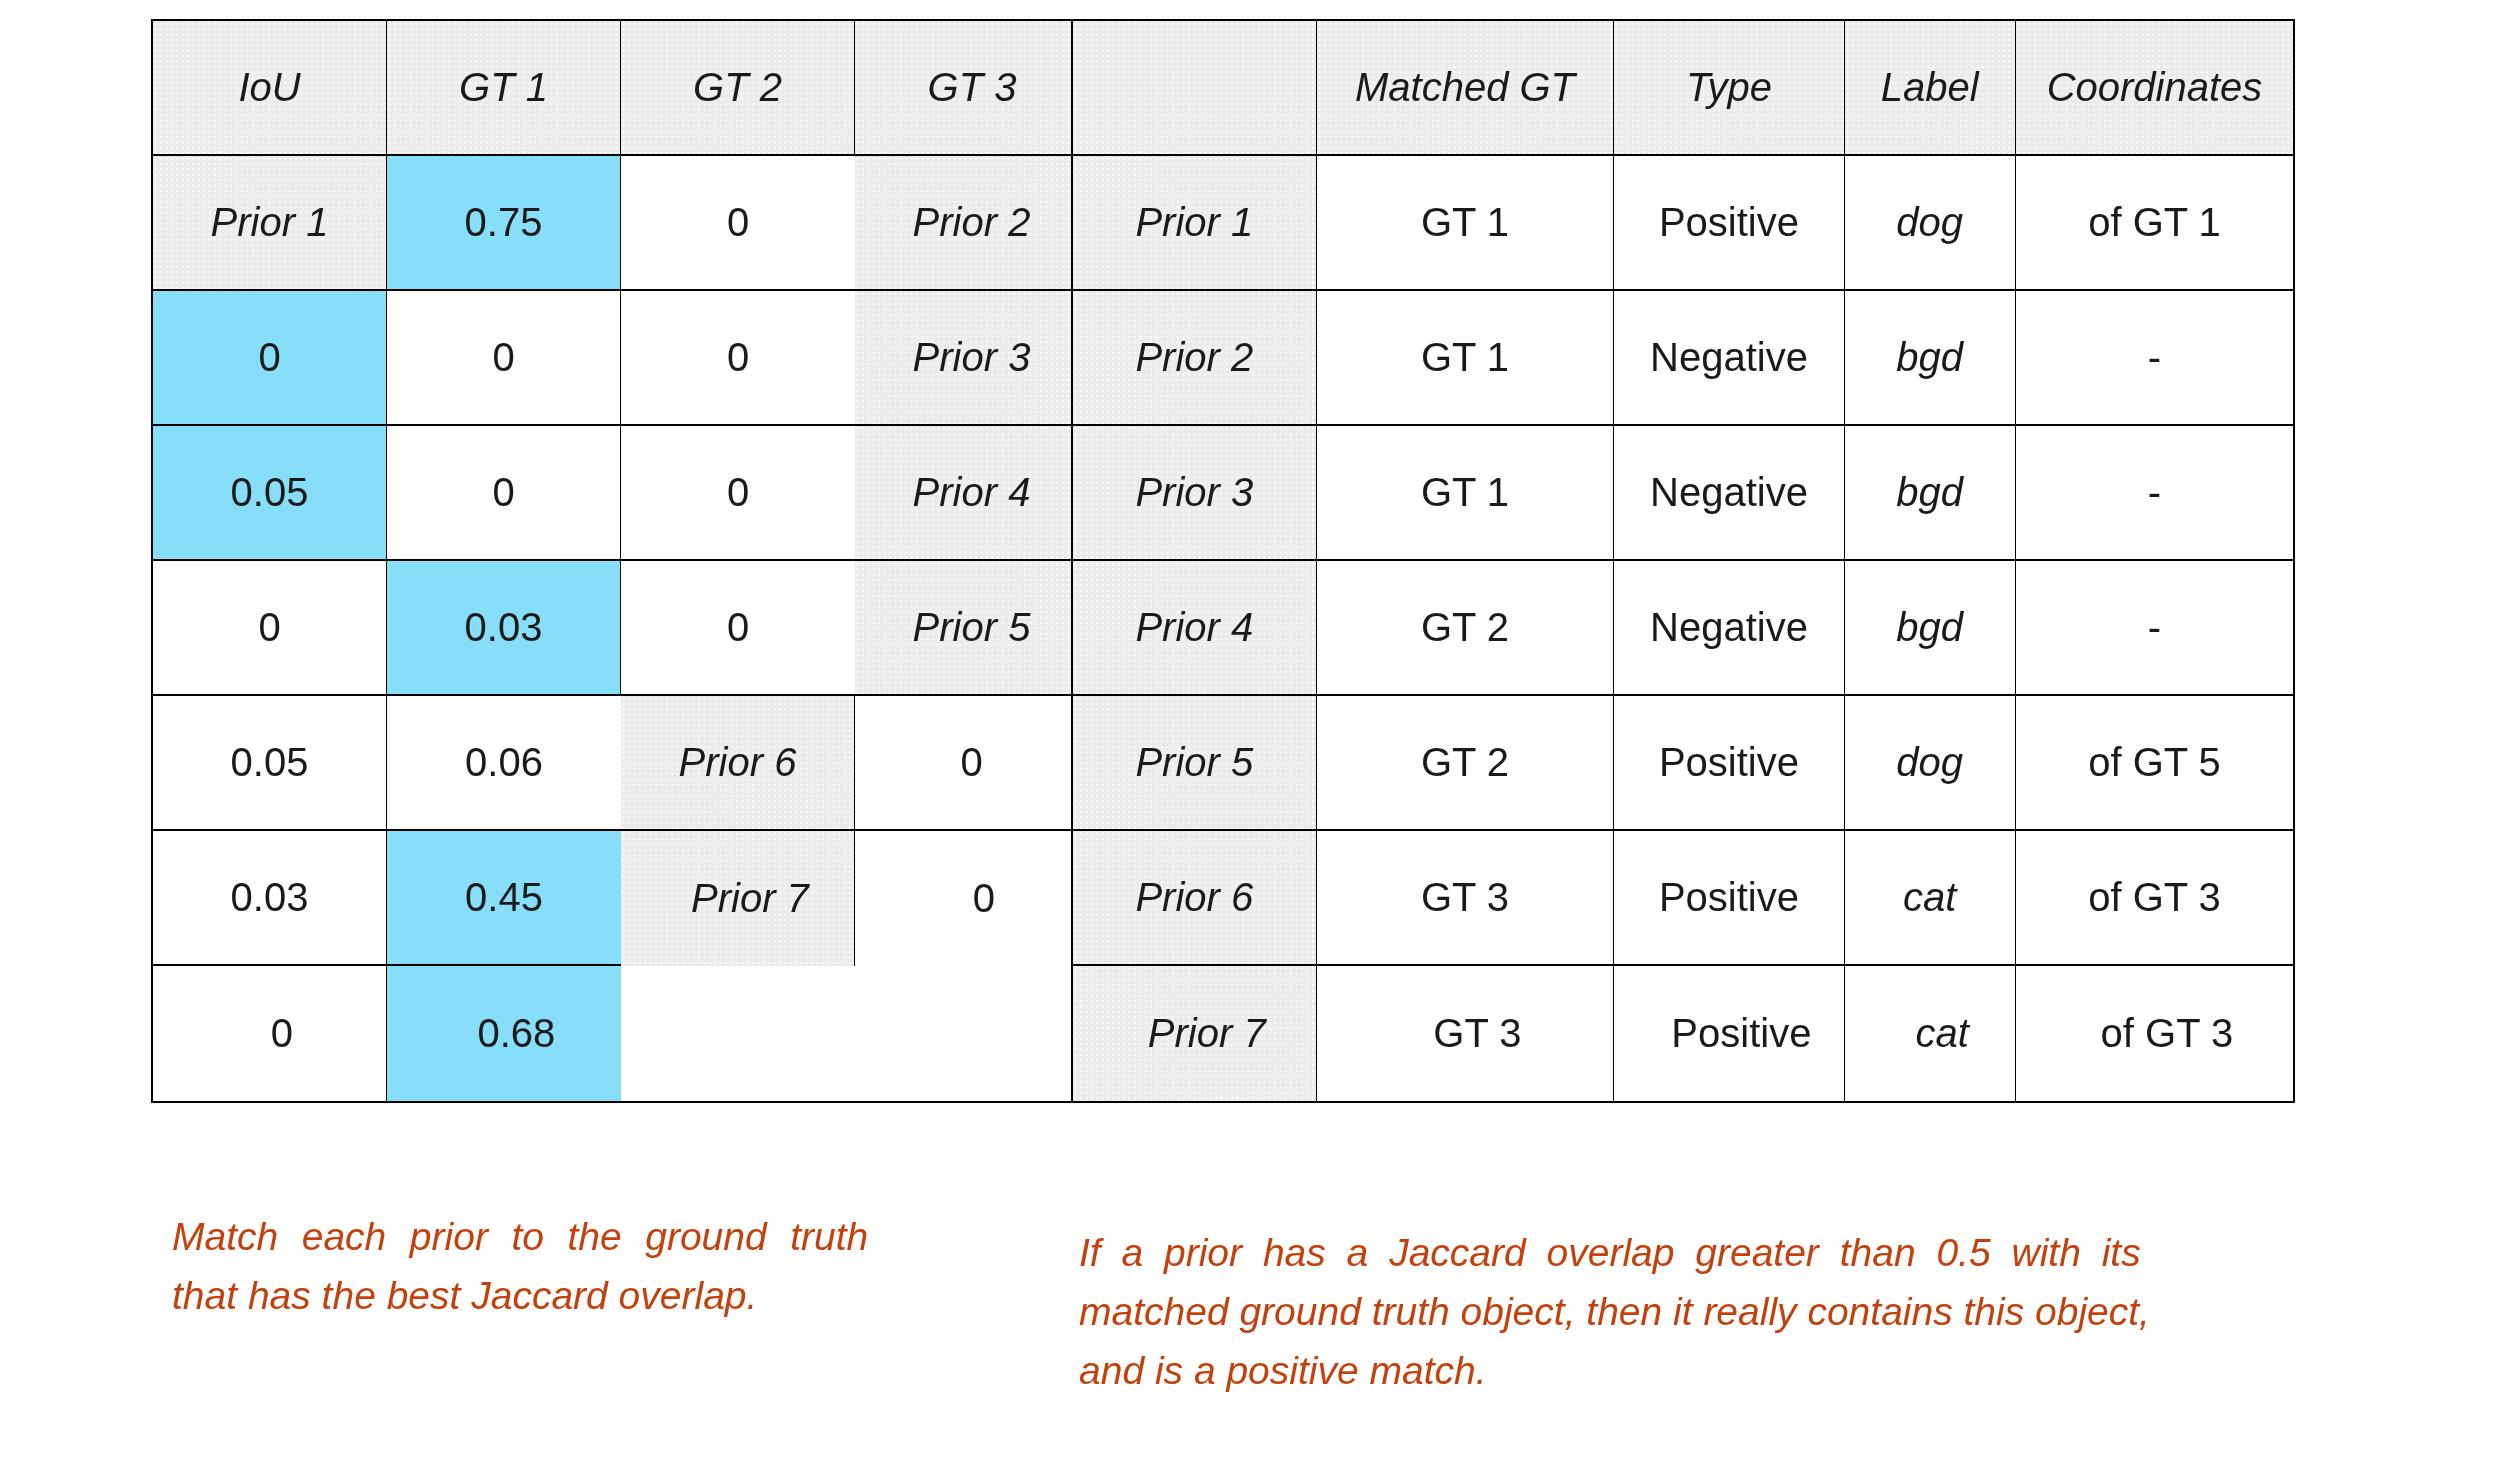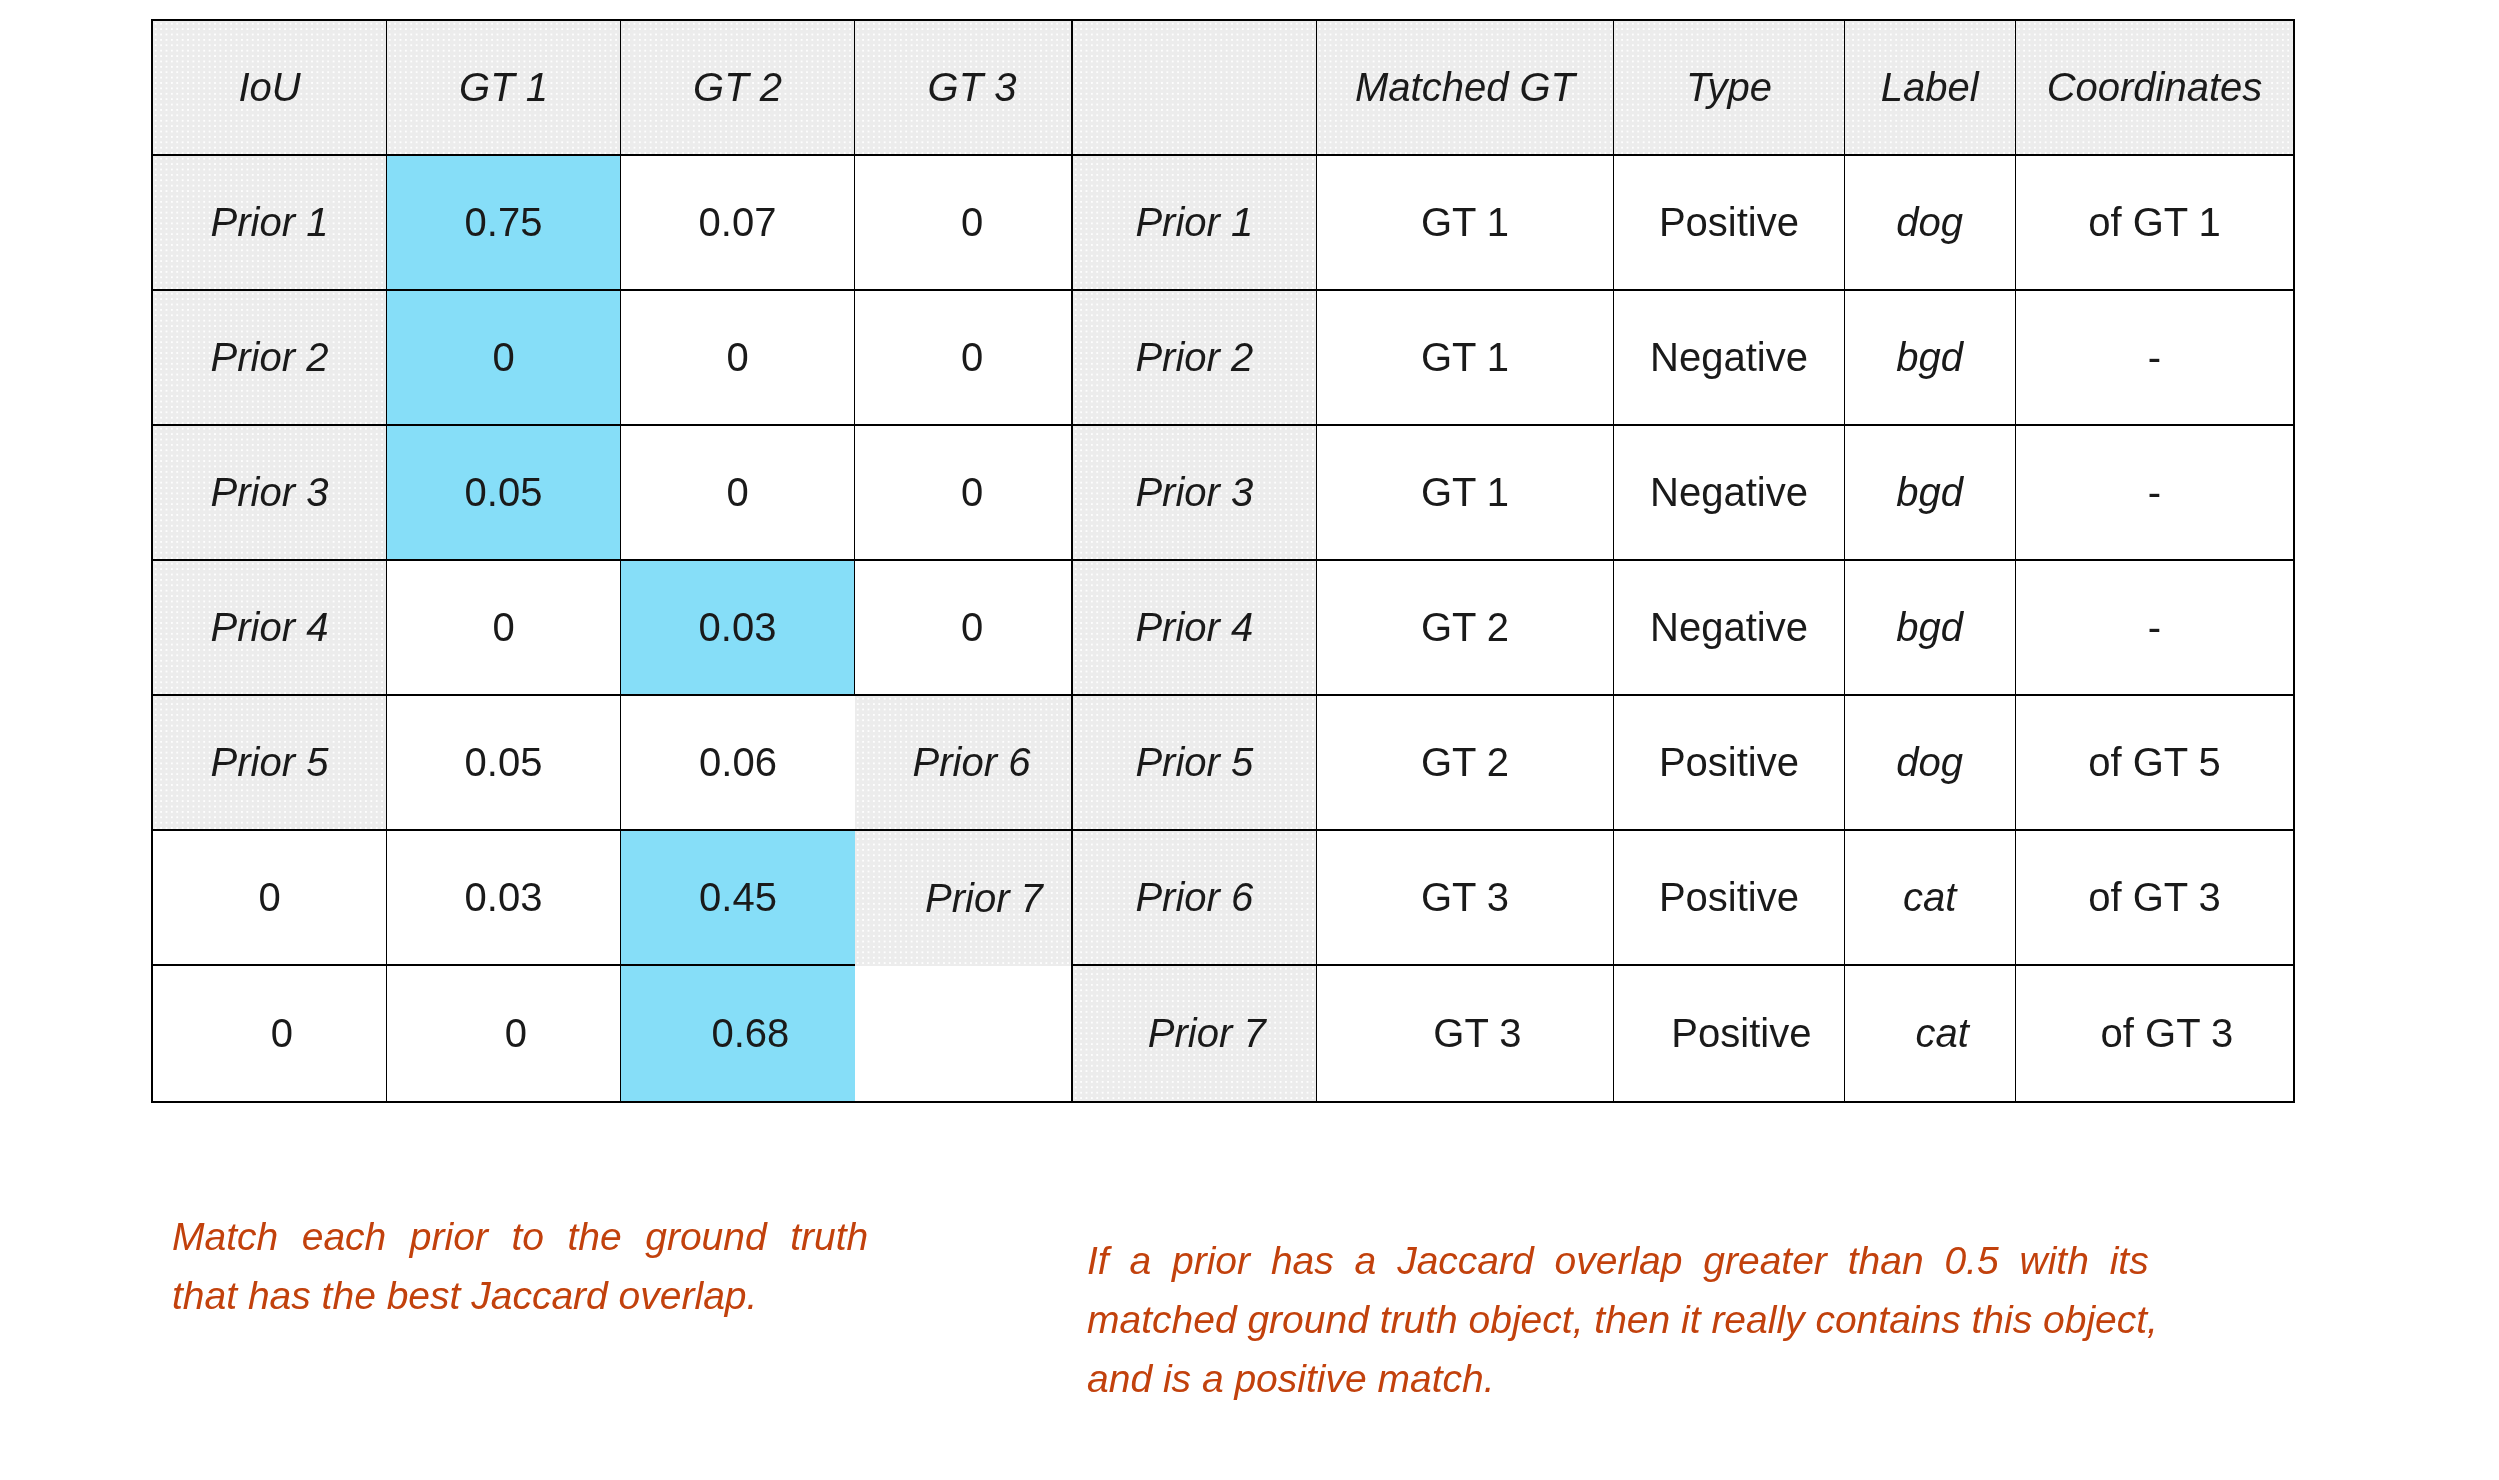--- a/index.html
+++ b/index.html
@@ -45,33 +45,32 @@
     font-style:italic;
     font-size:39px;
     line-height:59px;
     white-space:pre-line;
     color:#c2410c;
   }
   .cap-left{left:172px;top:1168px;width:751px;}
   .cap-right{left:1079px;top:1164px;width:1249px;}
   .cap-left::first-line{word-spacing:12.7px;}
   .cap-right .para1::first-line{word-spacing:10px;}
-  .cap-right p{margin:8px;}
+  .cap-right p{margin:0;}
 </style>
 </head>
 <body>
 
 <div class="tbl tbl-left" id="left-table">
     <div class="cell hdr">IoU</div>
     <div class="cell hdr">GT 1</div>
     <div class="cell hdr">GT 2</div>
     <div class="cell hdr last-col">GT 3</div>
     <div class="cell rowlabel">Prior 1</div>
     <div class="cell val hl">0.75</div>
-    <div class="cell val">0.07</div>
     <div class="cell val last-col">0</div>
     <div class="cell rowlabel">Prior 2</div>
     <div class="cell val hl">0</div>
     <div class="cell val">0</div>
     <div class="cell val last-col">0</div>
     <div class="cell rowlabel">Prior 3</div>
     <div class="cell val hl">0.05</div>
     <div class="cell val">0</div>
     <div class="cell val last-col">0</div>
     <div class="cell rowlabel">Prior 4</div>

